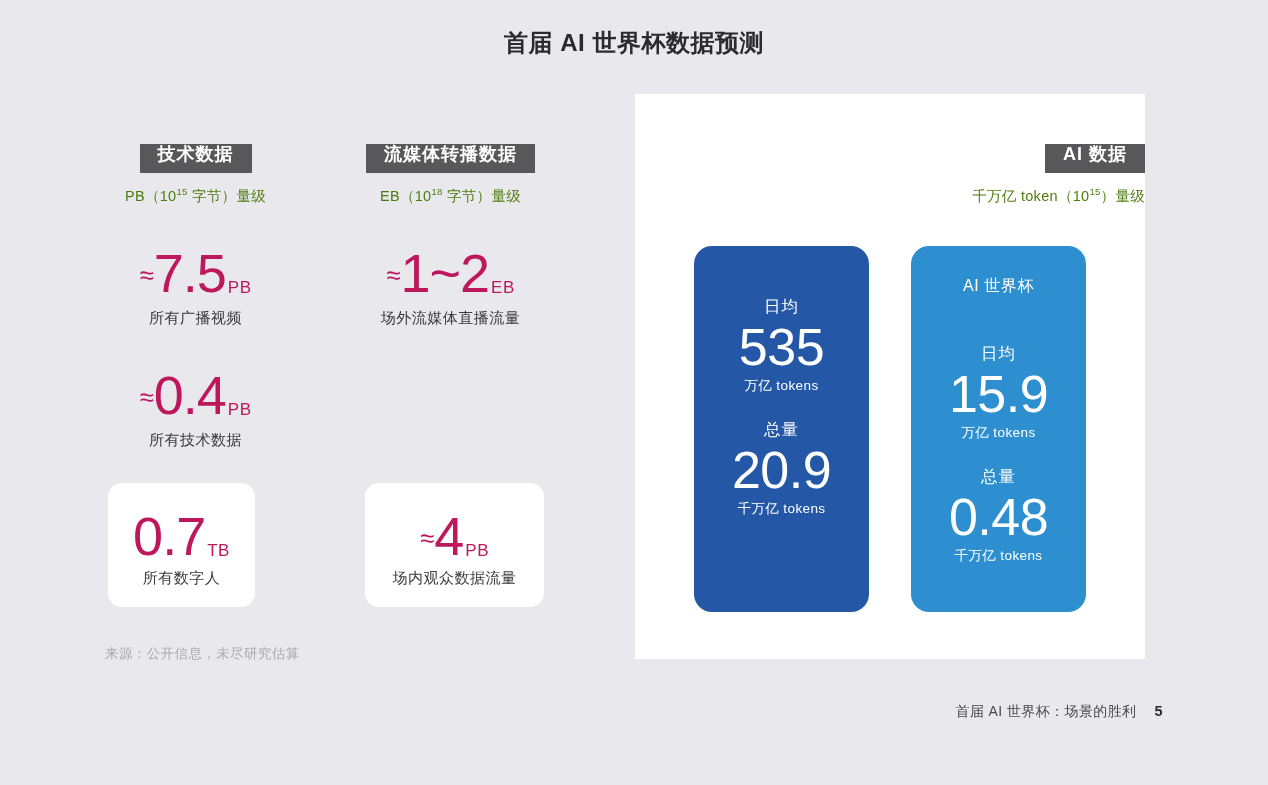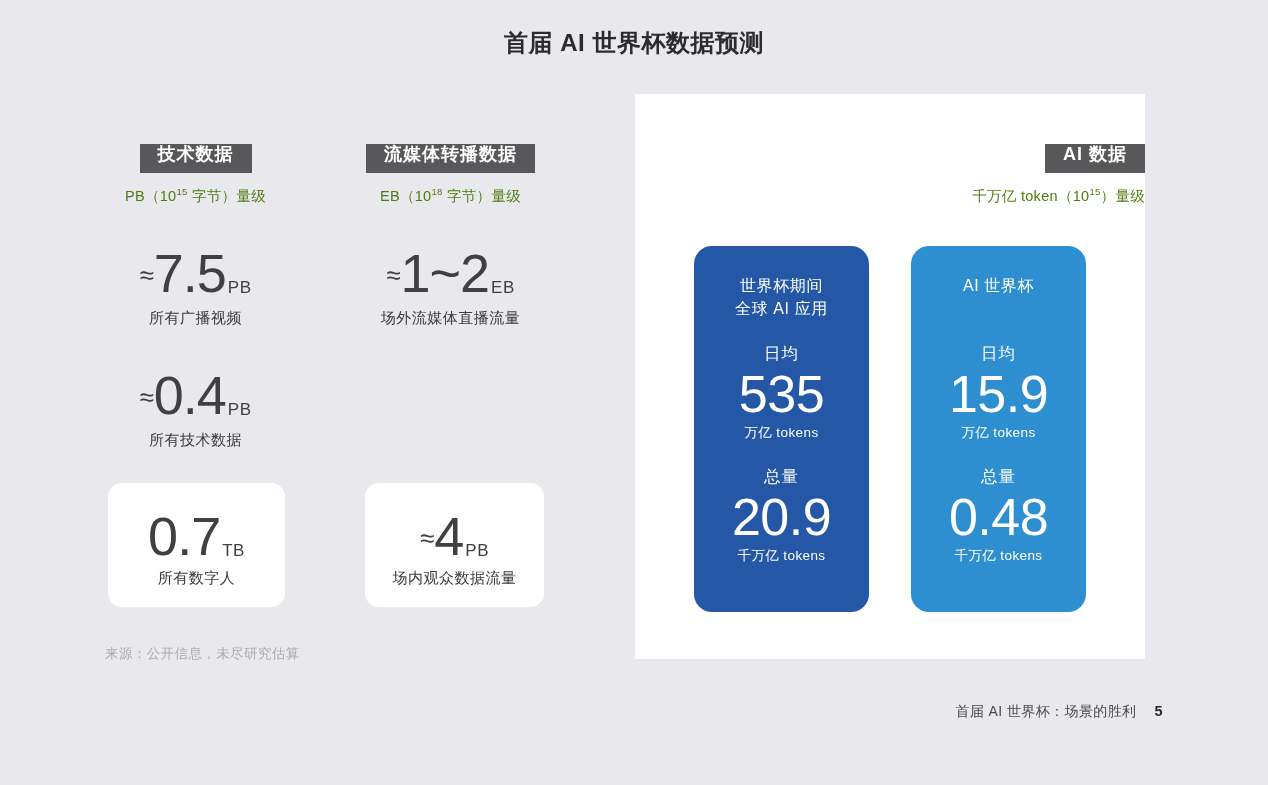--- a/index.html
+++ b/index.html
@@ -60,21 +60,21 @@
     text-align: center;
   }
   #col-tech  { left: 78px;  top: 144px; width: 235px; }
   #col-media { left: 333px; top: 144px; width: 235px; }
 
   .col .badge-row { margin-bottom: 14px; }
 
   .stat-block { margin-top: 40px; }
 
   .stat-value {
-    color: #404040;
+    color: #be185d;
     line-height: 1;
     white-space: nowrap;
     display: block;
   }
   .stat-approx {
     font-size: 26px;
     vertical-align: 0.30em;
     letter-spacing: 0;
     font-weight: 400;
   }
@@ -98,21 +98,21 @@
   }
 
   
   .tile {
     position: absolute;
     background: #ffffff;
     border-radius: 14px;
     text-align: center;
     padding-top: 26px;
   }
-  #tile-digital { left: 108px; top: 483px; width: 177px; height: 124px; }
+  #tile-digital { left: 108px; top: 483px; width: 147px; height: 124px; }
   #tile-venue   { left: 365px; top: 483px; width: 179px; height: 124px; }
 
   .tile .stat-label { margin-top: 6px; }
 
   
   .source-note {
     position: absolute;
     left: 105px;
     top: 645px;
     font-size: 13.5px;
@@ -251,24 +251,20 @@
   <div class="ai-header">
     <div class="badge-row">
       <span class="badge">AI 数据</span>
     </div>
     <div class="scale-note"><span>千万亿 token（10</span><sup>15</sup><span>）量级</span></div>
   </div>
 
   <div class="ai-cards">
 
     <div class="ai-card dark">
-      <div class="ai-card-title">
-        <div>世界杯期间</div>
-        <div>全球 AI 应用</div>
-      </div>
       <div class="ai-metric">
         <div class="ai-metric-label">日均</div>
         <div class="ai-metric-number">535</div>
         <div class="ai-metric-unit">万亿 tokens</div>
       </div>
       <div class="ai-metric second">
         <div class="ai-metric-label">总量</div>
         <div class="ai-metric-number">20.9</div>
         <div class="ai-metric-unit">千万亿 tokens</div>
       </div>

